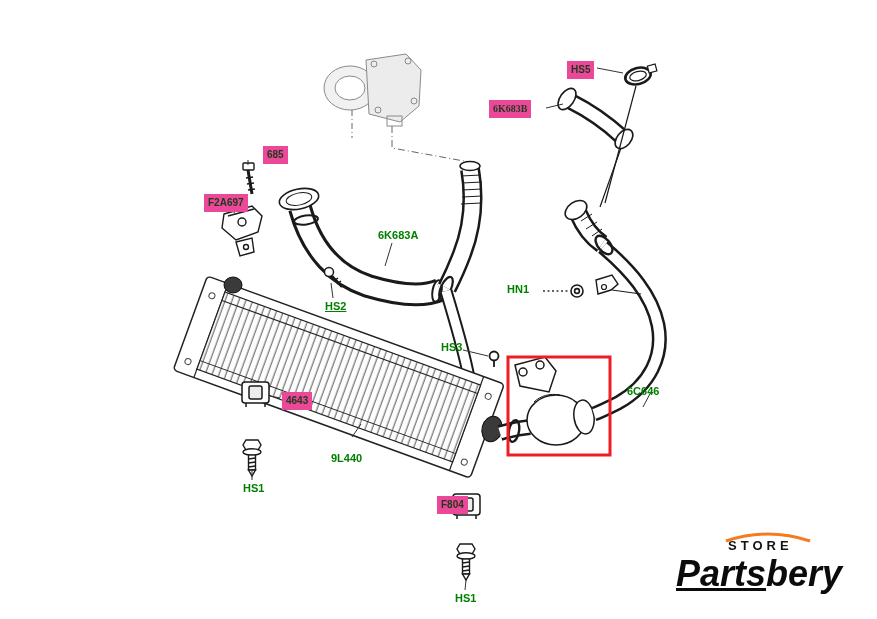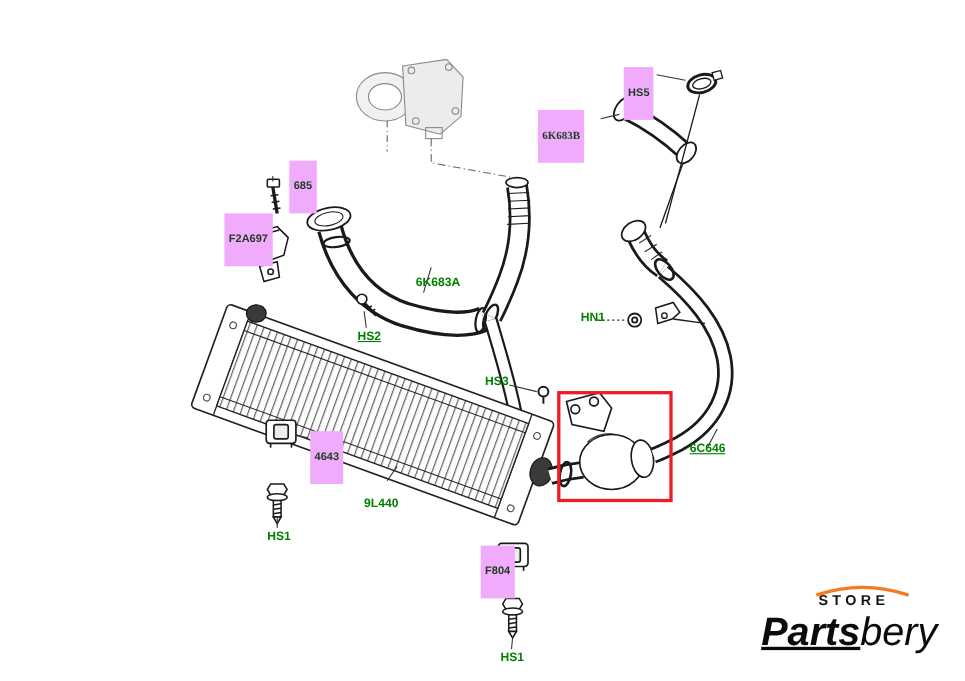--- a/index.html
+++ b/index.html
@@ -6,36 +6,36 @@
   .canvas {
     position:relative; width:877px; height:619px; background:#ffffff;
     font-family:"Liberation Sans", sans-serif; overflow:hidden;
   }
   .diagram-svg { position:absolute; left:0; top:0; }
   .glabel {
     position:absolute; color:#008000; font-size:11px; font-weight:bold;
     white-space:nowrap; cursor:pointer;
   }
   .rlabel {
-    position:absolute; background:#f0abfc; color:#1c3a1c; font-size:10px;
-    font-weight:bold; padding:18px 4px; line-height:12px; white-space:nowrap;
+    position:absolute; background:#ec4899; color:#1c3a1c; font-size:10px;
+    font-weight:bold; padding:3px 4px; line-height:12px; white-space:nowrap;
     cursor:pointer;
   }
-  .logo { position:absolute; left:692px; top:528px; width:175px; height:82px; }
+  .logo { position:absolute; left:676px; top:528px; width:175px; height:82px; }
   .logo .arc { position:absolute; left:46px; top:1px; }
   .logo .store {
     position:absolute; left:52px; top:10px; font-size:13px; font-weight:bold;
     letter-spacing:4px; color:#131313;
   }
   .logo .brand {
     position:absolute; left:0px; top:25px; font-size:36px; font-style:italic;
     color:#0b0b0b; white-space:nowrap;
   }
   .logo .brand .parts { font-weight:bold;text-decoration:underline; }
-  .logo .brand .bery  { font-weight:normal; }
+  .logo .brand .bery  { font-weight:bold; }
 </style>
 </head>
 <body>
 
 <div class="canvas">
 
   <svg class="diagram-svg" width="877" height="619" viewBox="0 0 877 619">
     <defs>
       <pattern id="fins" width="6.5" height="82" patternUnits="userSpaceOnUse">
         <rect width="6.5" height="82" fill="#fdfdfd"></rect>
@@ -196,25 +196,25 @@
       <line x1="248" y1="160" x2="248" y2="165"></line>
       <line x1="280" y1="398" x2="270" y2="396"></line>
       <line x1="438" y1="503" x2="452" y2="503"></line>
       <line x1="546" y1="108" x2="563" y2="104"></line>
       <line x1="597" y1="68" x2="623" y2="73"></line>
     </g>
 
     <rect x="508" y="357" width="102" height="98" fill="none" stroke="#ee1c25" stroke-width="3"></rect>
   </svg>
 
-  <div class="glabel" style="left:378px; top:229px;margin-top:22px;">6K683A</div>
+  <div class="glabel" style="left:378px; top:229px;">6K683A</div>
   <div class="glabel" style="left:325px; top:300px;text-decoration:underline;">HS2</div>
-  <div class="glabel" style="left:528px; top:283px;">HN1</div>
+  <div class="glabel" style="left:507px; top:283px;">HN1</div>
   <div class="glabel" style="left:441px; top:341px;">HS3</div>
-  <div class="glabel" style="left:627px; top:402px;text-decoration:underline;">6C646</div>
+  <div class="glabel" style="left:627px; top:385px;">6C646</div>
   <div class="glabel" style="left:331px; top:439px;margin-top:13px;">9L440</div>
   <div class="glabel" style="left:243px; top:482px;">HS1</div>
   <div class="glabel" style="left:455px; top:592px;">HS1</div>
 
   <div class="rlabel" style="left:567px; top:61px;">HS5</div>
   <div class="rlabel" style="left:489px; top:100px;font-family:Liberation Serif, serif;">6K683B</div>
   <div class="rlabel" style="left:235px; top:146px;margin-left:28px;">685</div>
   <div class="rlabel" style="left:204px; top:194px;">F2A697</div>
   <div class="rlabel" style="left:282px; top:392px;">4643</div>
   <div class="rlabel" style="left:402px; top:496px;margin-left:35px;">F804</div>

